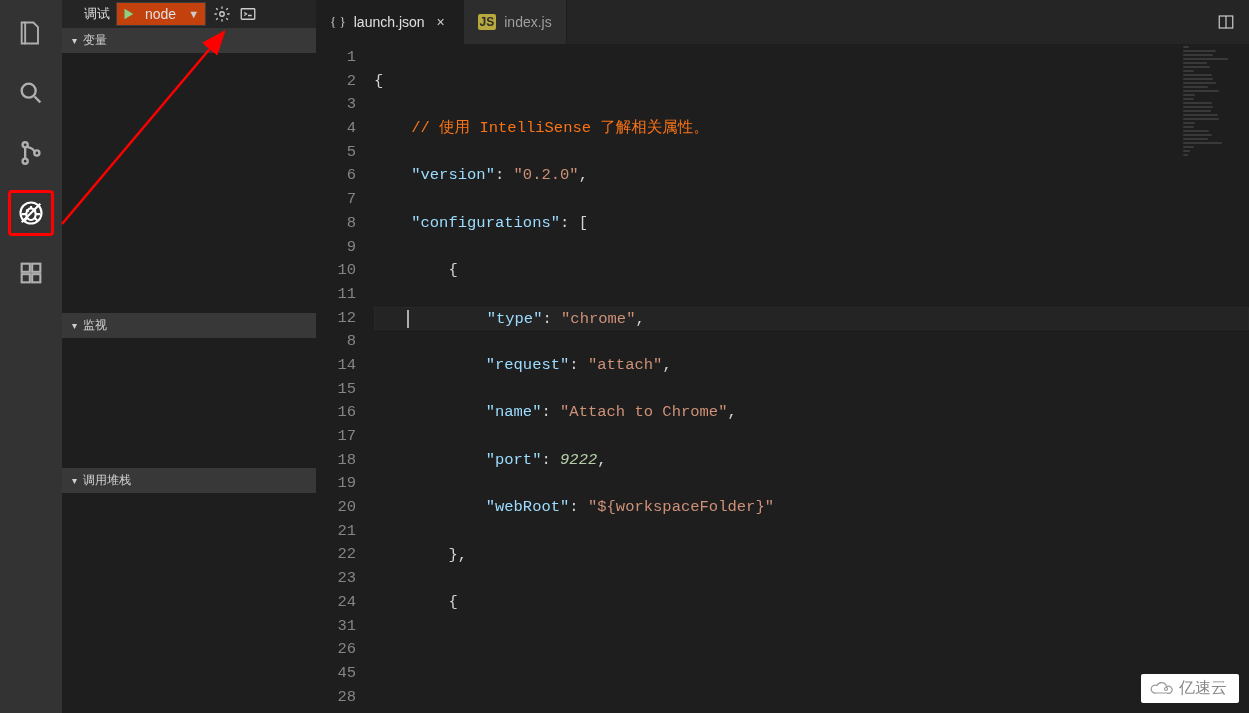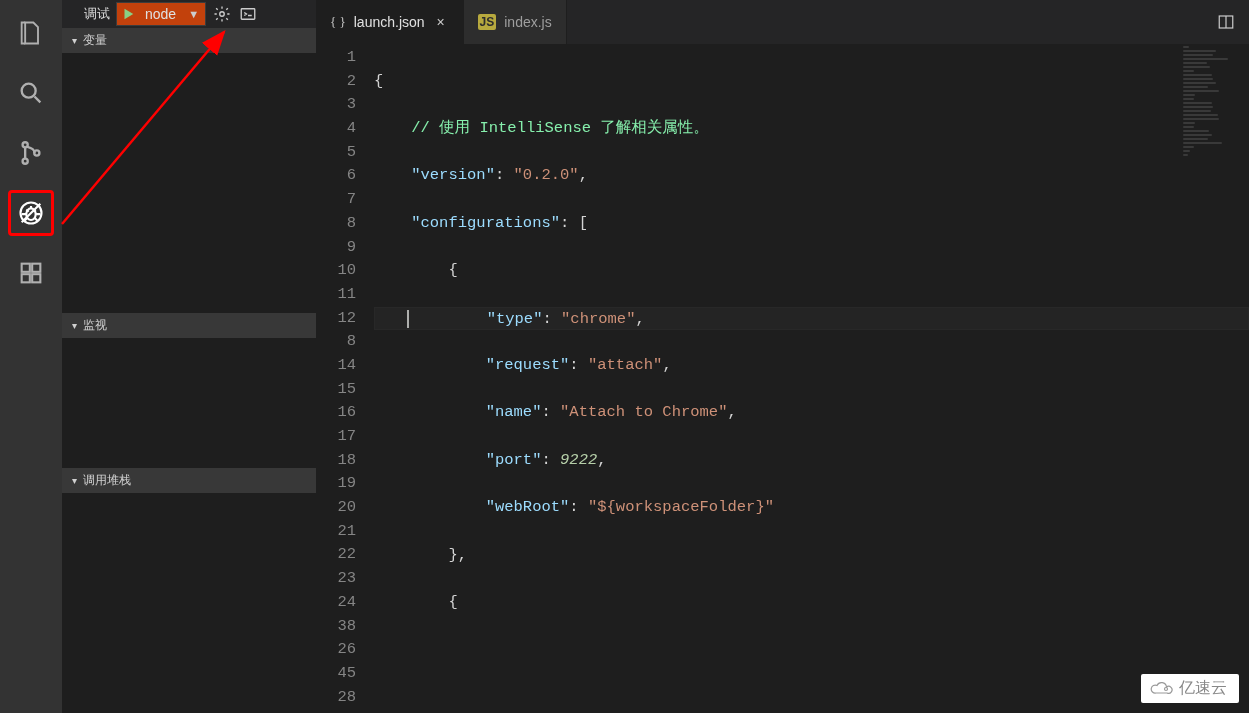--- a/index.html
+++ b/index.html
@@ -153,21 +153,21 @@
     white-space: pre;
     color: #d4d4d4;
     position: relative;
   }
   .code-line { height: 23.7px; position: relative; padding-right: 40px;}
   .code-line.cursor-line { background: rgba(40,40,40,0.6); border: 1px solid #282828; box-sizing: border-box;}
   .code-line.cursor-line::before {
     content:""; position: absolute; left: 32px; top: 2px; width: 2px; height: 18px; background: #aeafad;
   }
   .tok-brace   { color: #d4d4d4; }
-  .tok-comment { color: #86efac; }
+  .tok-comment { color: #f97316; }
   .tok-key     { color: #9cdcfe; }
   .tok-str     { color: #ce9178; }
   .tok-num     { color: #b5cea8; font-style: italic; }
   .tok-link    { color: #9cdcfe; text-decoration: underline; cursor: pointer; }
   
   .minimap {
     position: absolute;
     top: 46px;
     right: 6px;
     width: 60px;
@@ -333,21 +333,21 @@
         <div>15</div>
         <div>16</div>
         <div>17</div>
         <div>18</div>
         <div>19</div>
         <div>20</div>
         <div>21</div>
         <div>22</div>
         <div>23</div>
         <div>24</div>
-        <div>38</div>
+        <div>31</div>
         <div>26</div>
         <div>45</div>
         <div>28</div>
       </div>
     <div class="code">
 <div class="code-line"><span class="tok-brace">{</span></div>
 <div class="code-line">    <span class="tok-comment">// 使用 IntelliSense 了解相关属性。</span></div>
 <div class="code-line">    <span class="tok-key">"version"</span><span class="tok-brace">: </span><span class="tok-str">"0.2.0"</span><span class="tok-brace">,</span></div>
 <div class="code-line">    <span class="tok-key">"configurations"</span><span class="tok-brace">: [</span></div>
 <div class="code-line">        <span class="tok-brace">{</span></div>

